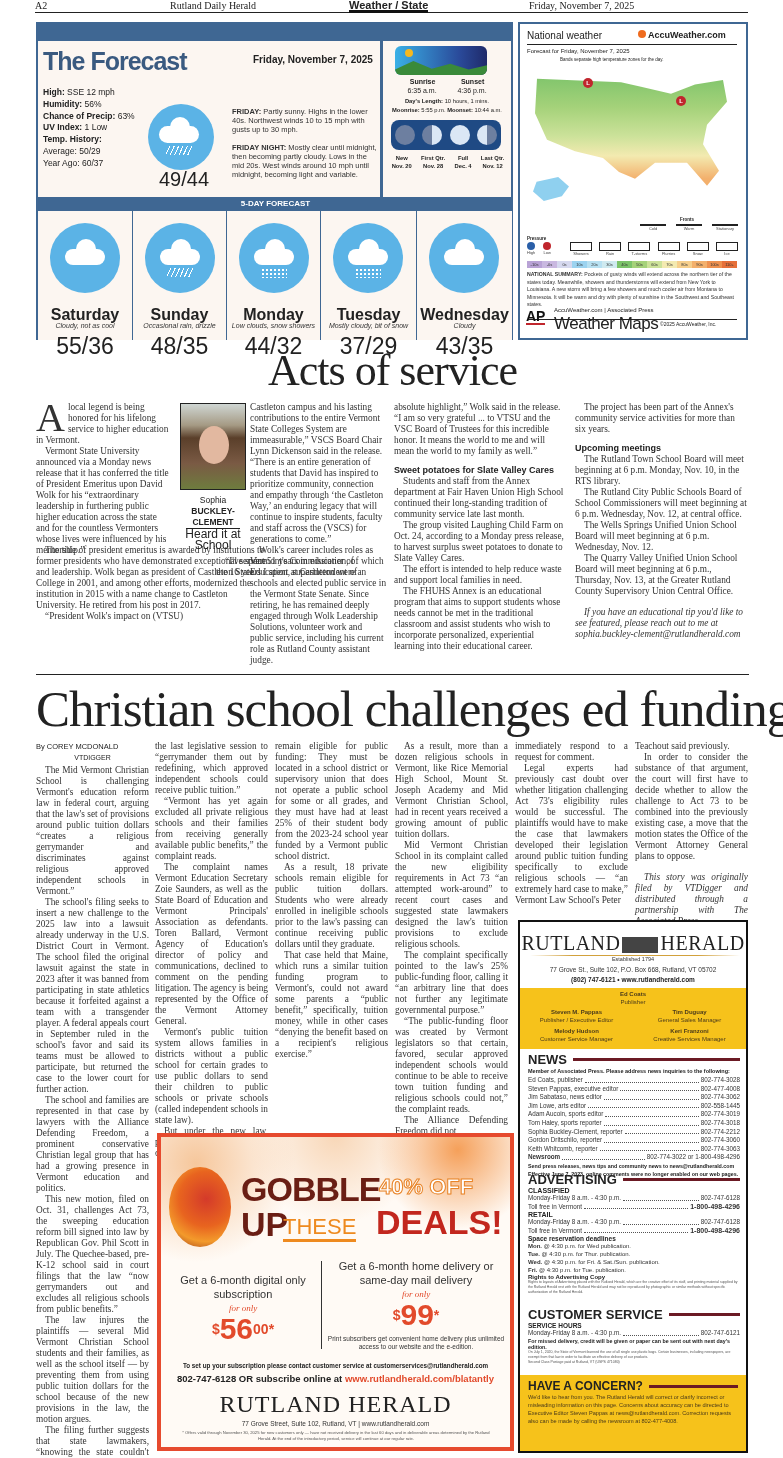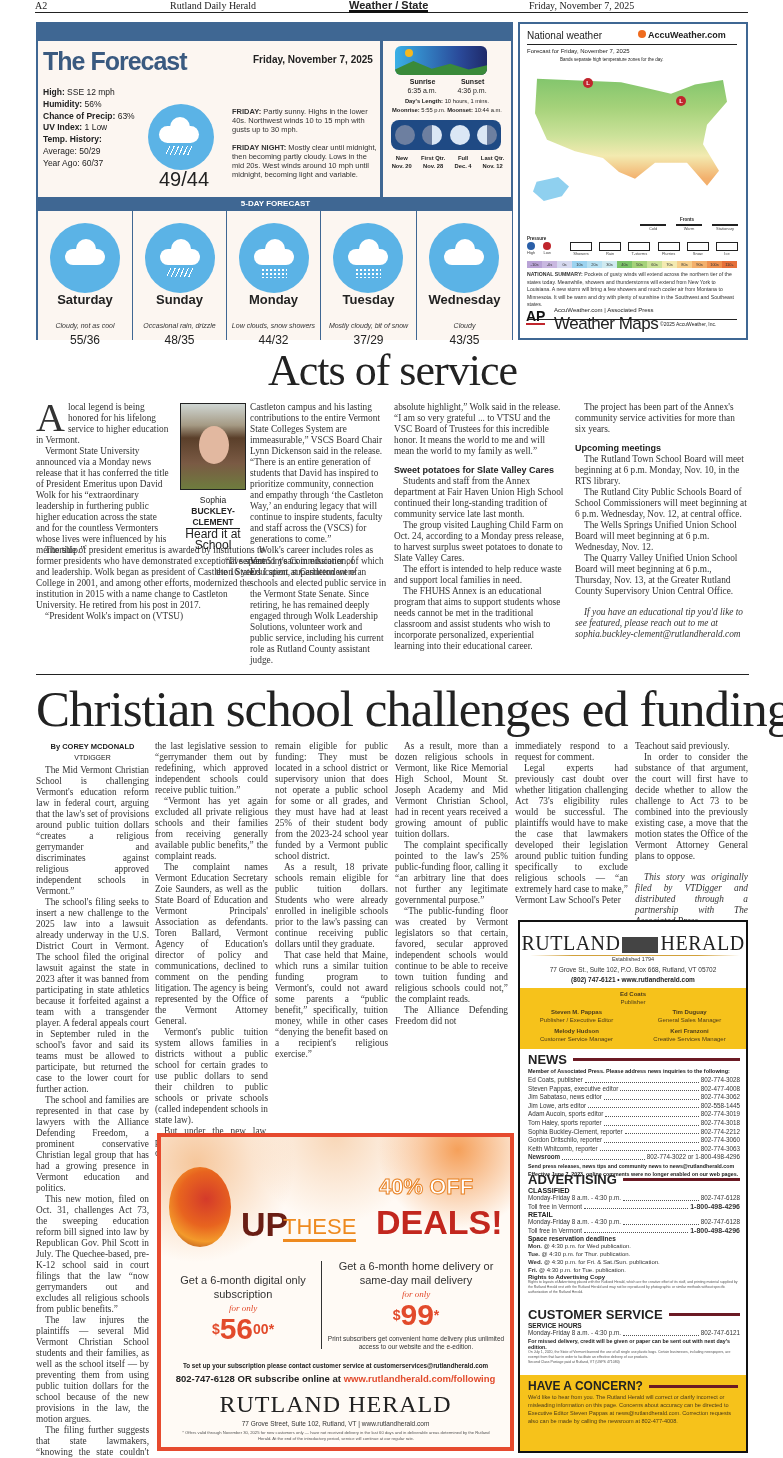--- a/index.html
+++ b/index.html
@@ -11,23 +11,23 @@
 .hdr{left:35px;top:0;width:713px;height:13px;border-bottom:1px solid #222;font-size:10px}
 .hdr span{position:absolute;top:0}
 
 .fc{left:36px;top:22px;width:477px;height:318px;background:#3f6793;border:1px solid #3f6793}
 .fc-top{left:1px;top:18px;width:342px;height:156px;background:#fcf6f1}
 .fc-sun{left:346px;top:18px;width:128px;height:156px;background:#fcf6f1}
 .fc-band{left:0;top:175px;width:477px;height:12px;color:#fff;font-size:8px;font-weight:bold;text-align:center;line-height:12px}
 .day{top:188px;height:129px;background:#fcf6f1;text-align:center}
 .icon-c{border-radius:50%;background:#5bb3e6;position:absolute}
 .icon-c .cloud{position:absolute;background:#fff;border-radius:20px}
-.dayname{font-weight:bold;font-size:13px;position:absolute;left:0;right:0;top:81px}
+.dayname{font-weight:bold;font-size:16px;position:absolute;left:0;right:0;top:95px}
 .daydesc{font-style:italic;font-size:7px;position:absolute;left:0;right:0;top:111px;color:#333}
-.daytemp{font-size:12px;position:absolute;left:0;right:0;top:122px}
+.daytemp{font-size:23px;position:absolute;left:0;right:0;top:122px}
 
 .nat{left:518px;top:22px;width:230px;height:318px;border:2px solid #3f6793;background:#fff}
 .map{position:absolute;left:7px;top:45px;width:210px;height:150px}
 
 .sec-title{font-size:44px;text-align:center;font-family:"Liberation Serif",serif;letter-spacing:-1px}
 .body{font-size:9.3px;line-height:11px;text-align:left;color:#333}
 .body p{text-indent:9px}
 .sub{font-family:"Liberation Sans",sans-serif;font-weight:bold;font-size:9px;color:#222;margin-top:8px}
 .just{text-align:justify}
 
@@ -260,21 +260,21 @@
   <p>The Wells Springs Unified Union School Board will meet beginning at 6 p.m. Wednesday, Nov. 12.</p>
   <p>The Quarry Valley Unified Union School Board will meet beginning at 6 p.m., Thursday, Nov. 13, at the Greater Rutland County Supervisory Union Central Office.</p>
   <p style="font-style:italic;margin-top:10px">If you have an educational tip you'd like to see featured, please reach out to me at sophia.buckley-clement@rutlandherald.com</p>
 </div>
 
 <div class="abs" style="left:36px;top:674px;width:713px;border-top:1px solid #222"></div>
 
 <div class="abs" style="left:36px;top:680px;width:713px;font-size:51px;letter-spacing:-1px;white-space:nowrap">Christian school challenges ed funding</div>
 
 <div class="abs body just" style="left:36px;top:741px;width:113px;font-size:9.3px">
-  <div class="sans" style="text-align:center;font-size:7.5px;font-weight:bold;color:#222">By COREY MCDONALD</div>
+  <div class="sans" style="font-size:7.5px;font-weight:normal;color:#222">By COREY MCDONALD</div>
   <div class="sans" style="text-align:center;font-size:7px;color:#222;margin-bottom:2px">VTDIGGER</div>
   <p>The Mid Vermont Christian School is challenging Vermont's education reform law in federal court, arguing that the law's set of provisions around public tuition dollars “creates a religious gerrymander and discriminates against religious approved independent schools in Vermont.”</p>
   <p>The school's filing seeks to insert a new challenge to the 2025 law into a lawsuit already underway in the U.S. District Court in Vermont. The school filed the original lawsuit against the state in 2023 after it was banned from participating in state athletics because it forfeited against a team with a transgender player. A federal appeals court in September ruled in the school's favor and said its teams must be allowed to participate, but returned the case to the lower court for further action.</p>
   <p>The school and families are represented in that case by lawyers with the Alliance Defending Freedom, a prominent conservative Christian legal group that has had a growing presence in Vermont education and politics.</p>
   <p>This new motion, filed on Oct. 31, challenges Act 73, the sweeping education reform bill signed into law by Republican Gov. Phil Scott in July. The Quechee-based, pre-K-12 school said in court filings that the law “now gerrymanders out and excludes all religious schools from public benefits.”</p>
   <p>The law injures the plaintiffs — several Mid Vermont Christian School students and their families, as well as the school itself — by preventing them from using public tuition dollars for the school because of the new provisions in the law, the motion argues.</p>
   <p>The filing further suggests that state lawmakers, “knowing the state couldn't blatantly exclude just religious schools,” worked during</p>
 </div>
 
 <div class="abs body just" style="left:155px;top:741px;width:113px">
@@ -286,58 +286,60 @@
 </div>
 
 <div class="abs body just" style="left:275px;top:741px;width:113px">
   <span>remain eligible for public funding: They must be located in a school district or supervisory union that does not operate a public school for some or all grades, and they must have had at least 25% of their student body from the 2023-24 school year funded by a Vermont public school district.</span>
   <p>As a result, 18 private schools remain eligible for public tuition dollars. Students who were already enrolled in ineligible schools prior to the law's passing can continue receiving public dollars until they graduate.</p>
   <p>That case held that Maine, which runs a similar tuition funding program to Vermont's, could not award some parents a “public benefit,” specifically, tuition money, while in other cases “denying the benefit based on a recipient's religious exercise.”</p>
 </div>
 
 <div class="abs body just" style="left:395px;top:741px;width:113px">
   <p>As a result, more than a dozen religious schools in Vermont, like Rice Memorial High School, Mount St. Joseph Academy and Mid Vermont Christian School, had in recent years received a growing amount of public tuition dollars.</p>
+  <p>Mid Vermont Christian School in its complaint called the new eligibility requirements in Act 73 “an attempted work-around” to recent court cases and suggested state lawmakers designed the law's tuition provisions to exclude religious schools.</p>
   <p>The complaint specifically pointed to the law's 25% public-funding floor, calling it “an arbitrary line that does not further any legitimate governmental purpose.”</p>
   <p>“The public-funding floor was created by Vermont legislators so that certain, favored, secular approved independent schools would continue to be able to receive town tuition funding and religious schools could not,” the complaint reads.</p>
   <p>The Alliance Defending Freedom did not</p>
 </div>
 
 <div class="abs body just" style="left:515px;top:741px;width:113px">
   <span>immediately respond to a request for comment.</span>
   <p>Legal experts had previously cast doubt over whether litigation challenging Act 73's eligibility rules would be successful. The plaintiffs would have to make the case that lawmakers developed their legislation around public tuition funding specifically to exclude religious schools — “an extremely hard case to make,” Vermont Law School's Peter</p>
 </div>
 
 <div class="abs body just" style="left:635px;top:741px;width:113px">
   <span>Teachout said previously.</span>
   <p>In order to consider the substance of that argument, the court will first have to decide whether to allow the challenge to Act 73 to be combined into the previously existing case, a move that the motion states the Office of the Vermont Attorney General plans to oppose.</p>
   <p style="font-style:italic;margin-top:10px">This story was originally filed by VTDigger and distributed through a partnership with The Associated Press.</p>
 </div>
 
 <div class="abs ad sans">
   <div style="position:absolute;left:0;top:0;width:100%;height:130px;background:radial-gradient(circle at 10% 20%,#f6c79c 0,transparent 30%),radial-gradient(circle at 85% 10%,#f5a05a 0,transparent 25%),radial-gradient(circle at 50% 0,#f8d7b8 0,transparent 40%)"></div>
   <div style="position:absolute;left:8px;top:30px;width:62px;height:80px;border-radius:50%;background:radial-gradient(circle at 60% 40%,#d43a2a 0,#e8641f 45%,#f39a2b 70%,#8d2a1a 100%)"></div>
+  <div style="position:absolute;left:80px;top:35px;font-size:34px;font-weight:bold;color:#6a1e14;letter-spacing:-1px;line-height:34px">GOBBLE</div>
   <div style="position:absolute;left:218px;top:38px;font-size:22px;font-weight:bold;color:#fff;-webkit-text-stroke:1px #e8852a;text-shadow:0 0 1px #e8852a;line-height:24px">40% OFF</div>
   <div style="position:absolute;left:80px;top:70px;font-size:34px;font-weight:bold;color:#6a1e14;line-height:34px">UP</div>
   <div style="position:absolute;left:122px;top:78px;font-size:22px;font-weight:normal;color:#ee8a1f;border-bottom:3px solid #ee8a1f;line-height:24px">THESE</div>
   <div style="position:absolute;left:215px;top:68px;font-size:34px;font-weight:bold;color:#c2271e;line-height:34px">DEALS!</div>
 
   <div style="position:absolute;left:12px;top:136px;width:140px;text-align:center;font-size:11px;color:#333;line-height:14px">
     <div>Get a 6-month digital only subscription</div>
     <div style="font-family:'Liberation Serif',serif;font-style:italic;color:#e24a2b;font-size:9px">for only</div>
     <div style="color:#e24a2b;font-weight:bold;line-height:28px"><span style="font-size:14px;vertical-align:top">$</span><span style="font-size:30px">56</span><span style="font-size:14px;vertical-align:top">00*</span></div>
   </div>
   <div style="position:absolute;left:160px;top:124px;height:88px;border-left:1px solid #333"></div>
   <div style="position:absolute;left:165px;top:122px;width:180px;text-align:center;font-size:11px;color:#333;line-height:14px">
     <div>Get a 6-month home delivery or same-day mail delivery</div>
     <div style="font-family:'Liberation Serif',serif;font-style:italic;color:#e24a2b;font-size:9px">for only</div>
     <div style="color:#e24a2b;font-weight:bold;line-height:28px"><span style="font-size:14px;vertical-align:top">$</span><span style="font-size:30px">99</span><span style="font-size:14px;vertical-align:top">*</span></div>
     <div style="font-size:6.5px;line-height:8px">Print subscribers get convenient home delivery plus unlimited access to our website and the e-edition.</div>
   </div>
   <div style="position:absolute;left:0;top:225px;width:100%;text-align:center;font-size:6.3px;font-weight:bold;color:#222">To set up your subscription please contact customer service at customerservices@rutlandherald.com</div>
-  <div style="position:absolute;left:0;top:236px;width:100%;text-align:center;font-size:9.5px;font-weight:bold;color:#222"><span>802-747-6128 OR subscribe online at</span> <span style="color:#e24a2b">www.rutlandherald.com/following</span></div>
+  <div style="position:absolute;left:0;top:236px;width:100%;text-align:center;font-size:9.5px;font-weight:bold;color:#222"><span>802-747-6128 OR subscribe online at</span> <span style="color:#e24a2b">www.rutlandherald.com/blatantly</span></div>
   <div style="position:absolute;left:0;top:254px;width:100%;text-align:center;font-family:'Liberation Serif',serif;font-size:24px;color:#222;letter-spacing:1px">RUTLAND HERALD</div>
   <div style="position:absolute;left:0;top:283px;width:100%;text-align:center;font-size:6.5px;color:#333">77 Grove Street, Suite 102, Rutland, VT  |  www.rutlandherald.com</div>
   <div style="position:absolute;left:20px;top:293px;width:310px;text-align:center;font-size:4.2px;color:#555;line-height:6px">* Offers valid through November 30, 2025 for new customers only — have not received delivery in the last 60 days and in deliverable areas determined by the Rutland Herald. At the end of the introductory period, service will continue at our regular rate.</div>
 </div>
 
 <div class="abs mh">
   <div style="position:absolute;left:0;top:10px;width:100%;text-align:center;font-family:'Liberation Serif',serif;font-size:20px;color:#222;letter-spacing:0.5px"><span>RUTLAND</span><span style="display:inline-block;width:36px;height:16px;background:#444;vertical-align:middle;margin:0 2px"></span><span>HERALD</span></div>
   <div style="position:absolute;left:10px;top:33px;width:210px;height:1px;background:linear-gradient(90deg,transparent,#d2a13b 20%,#d2a13b 80%,transparent)"></div>
   <div class="sans" style="position:absolute;left:0;top:34px;width:100%;text-align:center;font-size:5.5px;color:#333">Established 1794</div>
   <div class="sans" style="position:absolute;left:0;top:44px;width:100%;text-align:center;font-size:6.5px;color:#333">77 Grove St., Suite 102, P.O. Box 668, Rutland, VT 05702</div>

